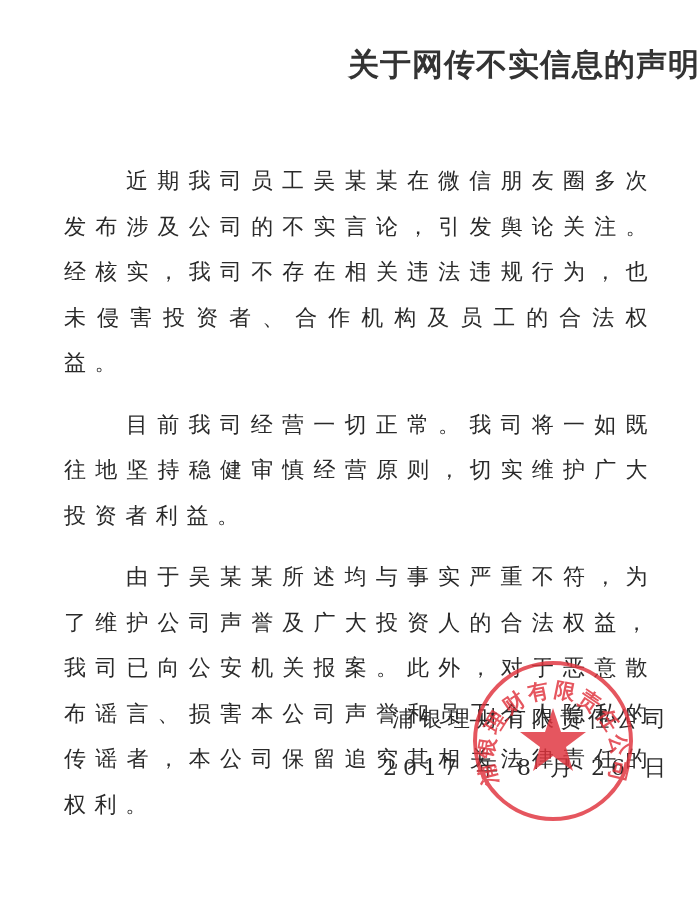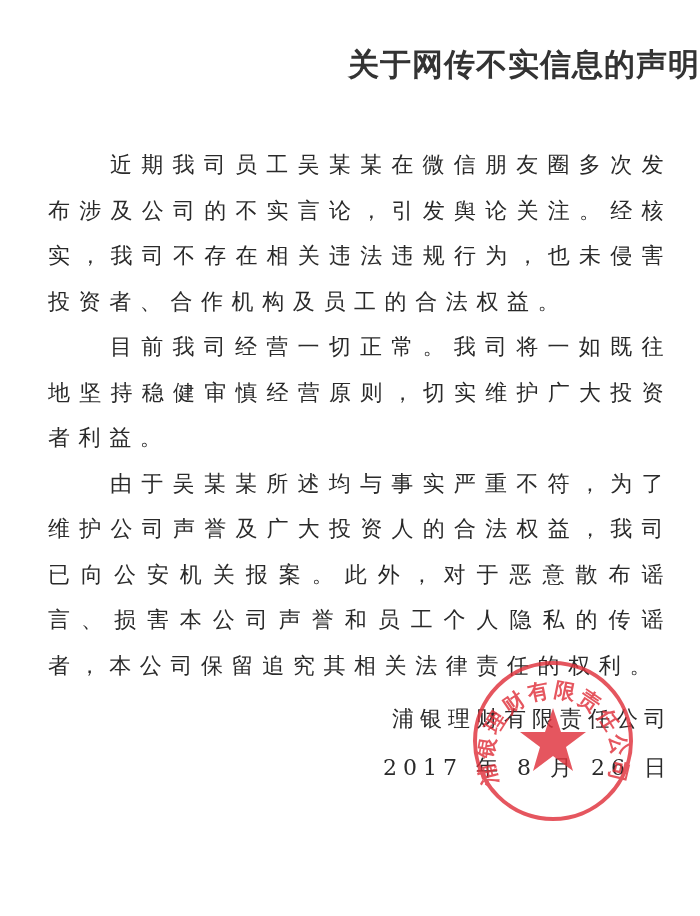--- a/index.html
+++ b/index.html
@@ -3,21 +3,21 @@
 <meta charset="utf-8">
 <style>
   html, body { margin:0; padding:0; background:#ffffff; }
   body { width:700px; height:916px; position:relative; overflow:hidden;
          font-family: "DejaVu Serif", "Liberation Serif", serif; color:#2a2a2a; }
   .title { position:absolute; top:44px; left:0; width:700px; text-align:right;
            font-family:"DejaVu Sans", "Liberation Sans", sans-serif; font-size:31px;
            font-weight:bold; color:#333; letter-spacing:1px; }
   .body { position:absolute; top:142px; left:48px; width:624px; font-size:22px;
           line-height:45.5px; letter-spacing:8.6px; }
-  .para { margin:0; text-indent:62px; text-align:justify; }
+  .para { margin:16px; text-indent:62px; text-align:justify; }
   .sig { position:absolute; right:28px; font-size:22px; letter-spacing:6px; color:#2a2a2a; z-index:1; }
   .sig.company { top:704px; }
   .sig.date { top:753px; }
   .stamp { position:absolute; left:470px; top:656px; width:166px; height:170px; z-index:2;
            opacity:0.82; pointer-events:none; }
 </style>
 </head>
 <body>
 
 <div class="title">关于网传不实信息的声明</div>

